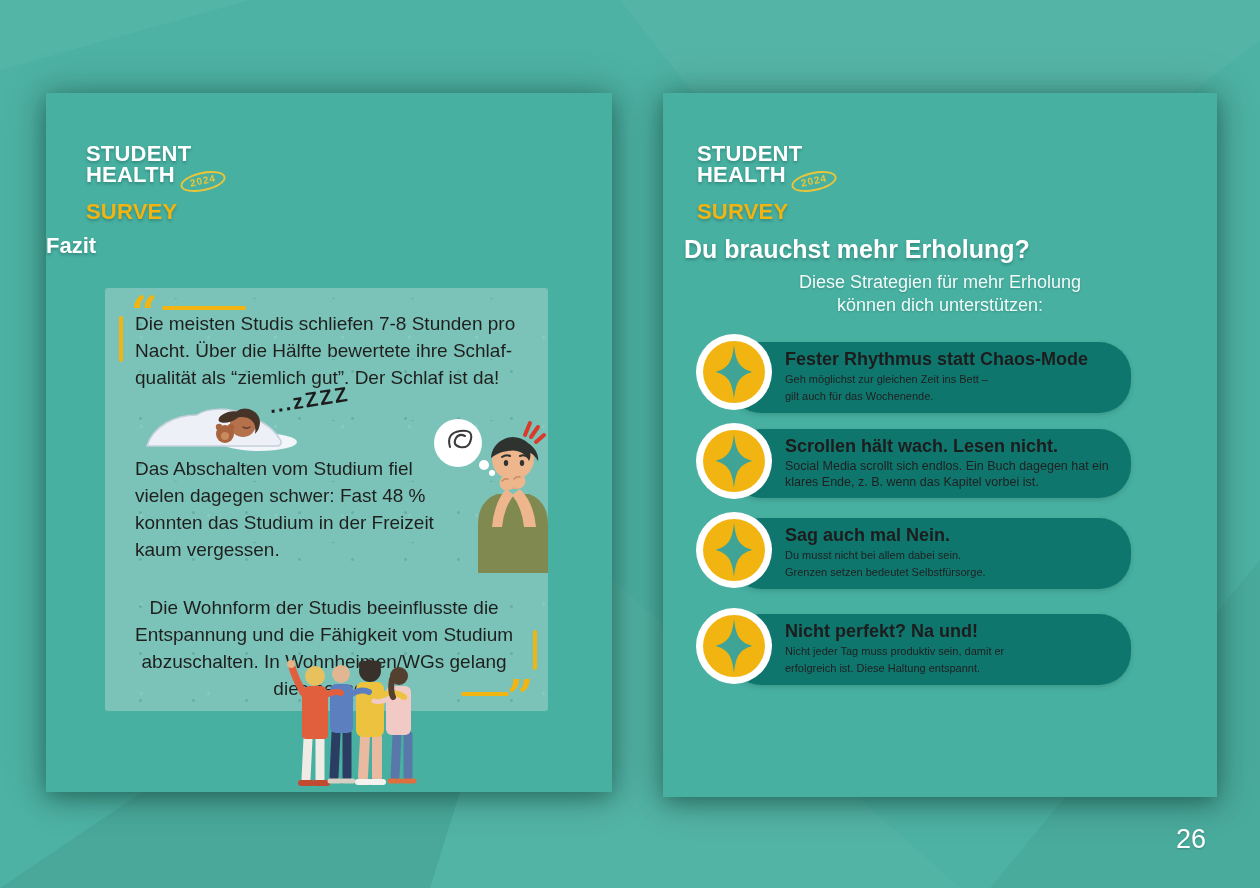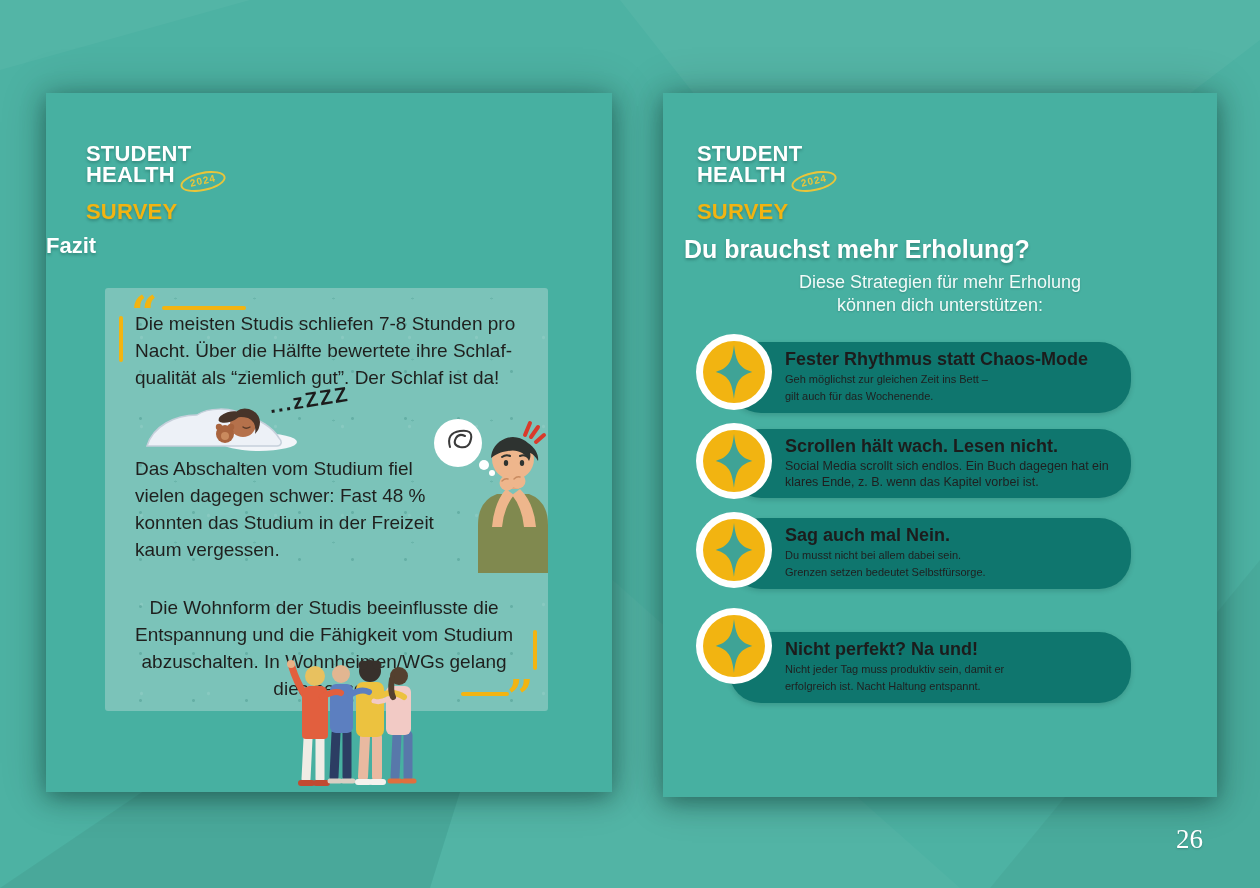--- a/index.html
+++ b/index.html
@@ -1,20 +1,20 @@
 <!DOCTYPE html>
 <html><head>
 <meta charset="utf-8">
 <style>
   html,body{margin:0;padding:0;background:#3c9c8e;}
   .stage{position:relative;width:1260px;height:888px;overflow:hidden;
          background:#4db2a3;font-family:"Liberation Sans",sans-serif;}
   .facets{position:absolute;inset:0;z-index:0;}
   .page-number{position:absolute;left:1176px;top:824px;font-size:27px;color:#ffffff;z-index:4;
-               text-shadow:0 1px 2px rgba(0,40,35,.25);font-family:Liberation Serif, serif;}
+               text-shadow:0 1px 2px rgba(0,40,35,.25);}
 
   .page{position:absolute;background:#47b0a1;z-index:2;
         box-shadow:0 5px 22px rgba(0,28,24,.42), 0 0 44px rgba(0,28,24,.20);}
   .page-left{left:46px;top:93px;width:566px;height:699px;}
   .page-right{left:663px;top:93px;width:554px;height:704px;}
 
   
   .logo{position:absolute;width:170px;line-height:21px;font-weight:bold;font-size:22px;
         letter-spacing:.2px;text-shadow:0 2px 3px rgba(0,40,35,.28);}
   .logo-line1,.logo-line2{color:#ffffff;}
@@ -69,21 +69,21 @@
   .card-icon{position:absolute;left:33px;width:76px;height:76px;border-radius:50%;background:#ffffff;
              z-index:2;display:flex;align-items:center;justify-content:center;}
   .card-icon-inner{width:62px;height:62px;border-radius:50%;background:#f2b411;
                    display:flex;align-items:center;justify-content:center;}
   .card-title{font-size:18px;font-weight:bold;color:#1c1c1c;line-height:21px;margin-bottom:1px;}
   .card-body{font-size:11px;color:#1f1f1f;line-height:17px;white-space:pre-line;}
   .card-body-small{font-size:12.5px;line-height:16px;}
   .pill-1{top:249px;} .icon-1{top:241px;}
   .pill-2{top:336px;} .icon-2{top:330px;}
   .pill-3{top:425px;} .icon-3{top:419px;}
-  .pill-4{top:539px;} .icon-4{top:515px;}
+  .pill-4{top:521px;} .icon-4{top:515px;}
 </style>
 </head>
 <body>
 
 <div class="stage">
 
   <svg class="facets" width="1260" height="888" viewBox="0 0 1260 888">
     <polygon points="0,888 430,888 545,520" fill="rgba(0,0,0,0.05)"></polygon>
     <polygon points="430,888 545,520 960,888" fill="rgba(255,255,255,0.03)"></polygon>
     <polygon points="620,0 880,330 1260,40 1260,0" fill="rgba(255,255,255,0.045)"></polygon>
@@ -244,21 +244,21 @@
       <div class="card-icon-inner">
         <svg width="48" height="56" viewBox="0 0 100 100" preserveAspectRatio="none">
           <path d="M50 2 C54 32 61 43 88 50 C61 57 54 68 50 98 C46 68 39 57 12 50 C39 43 46 32 50 2 Z" fill="#3fa396"></path>
         </svg>
       </div>
     </div>
 
     <div class="card-pill pill-4">
       <div class="card-title">Nicht perfekt? Na und!</div>
       <div class="card-body">Nicht jeder Tag muss produktiv sein, damit er
-erfolgreich ist. Nacht Haltung entspannt.</div>
+erfolgreich ist. Diese Haltung entspannt.</div>
     </div>
     <div class="card-icon icon-4">
       <div class="card-icon-inner">
         <svg width="48" height="56" viewBox="0 0 100 100" preserveAspectRatio="none">
           <path d="M50 2 C54 32 61 43 88 50 C61 57 54 68 50 98 C46 68 39 57 12 50 C39 43 46 32 50 2 Z" fill="#3fa396"></path>
         </svg>
       </div>
     </div>
   </div>
 

